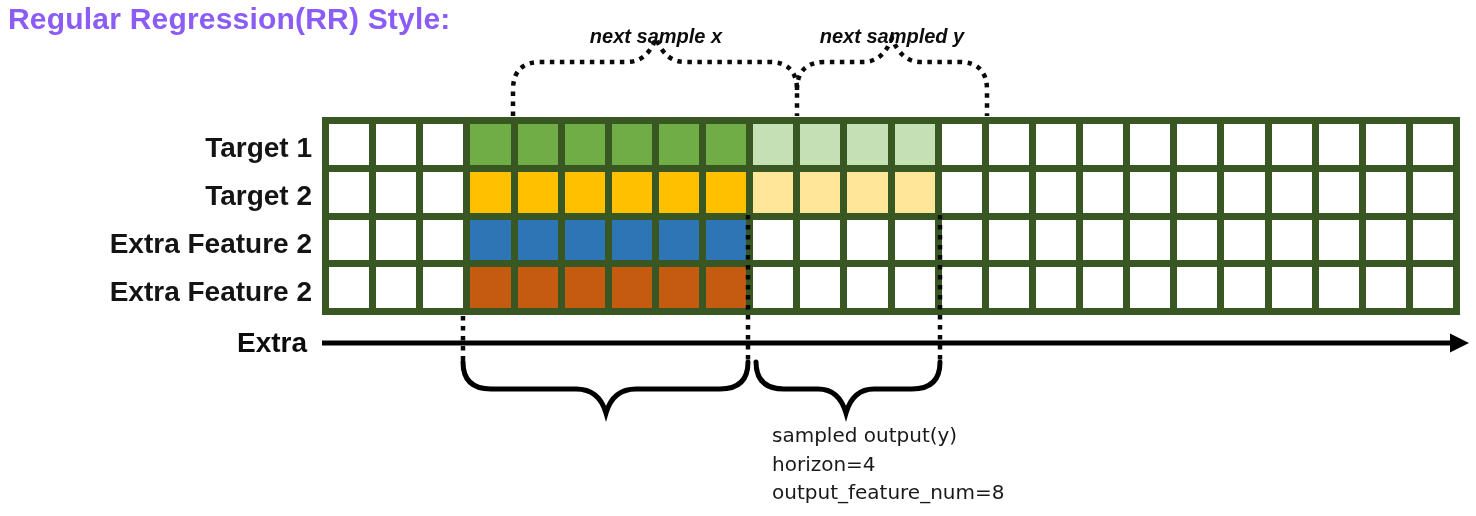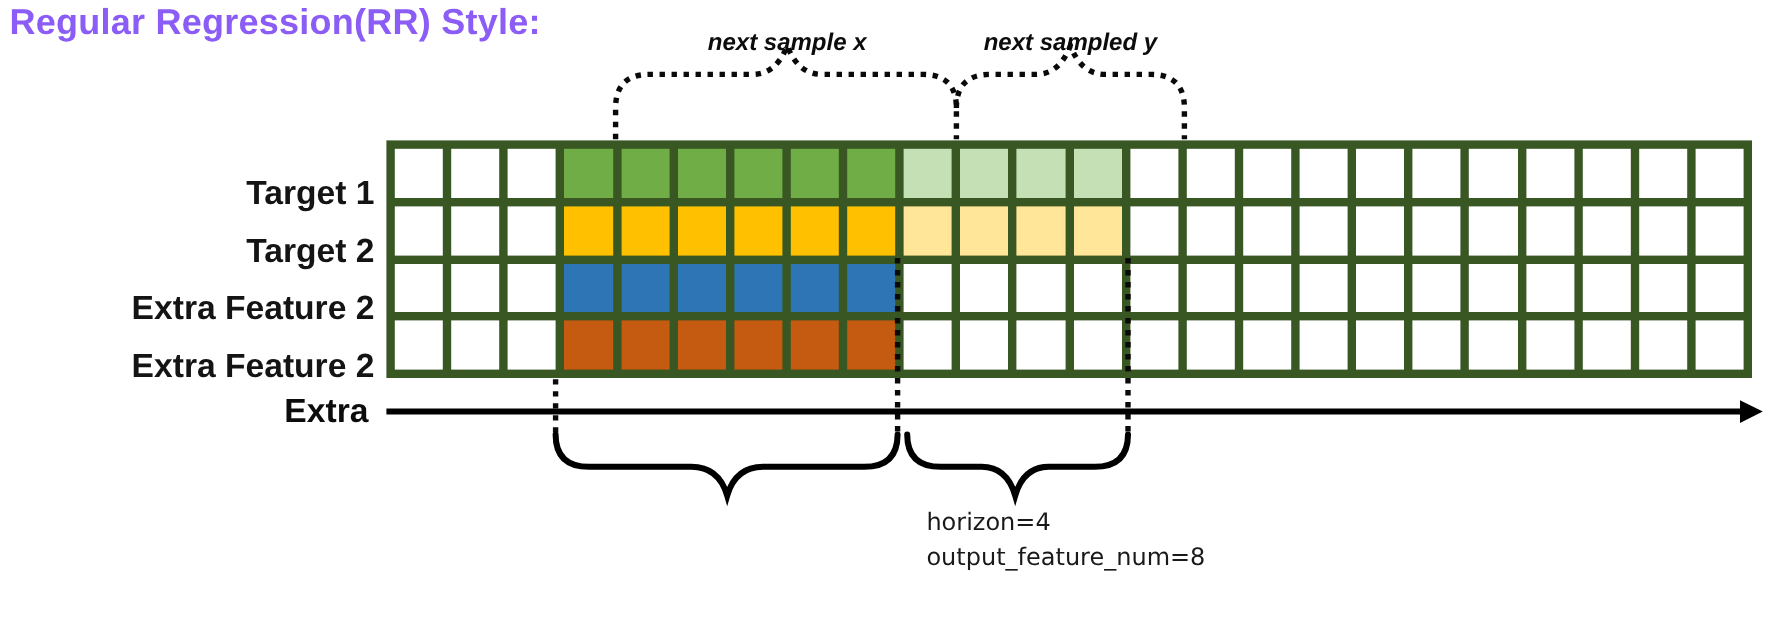--- a/index.html
+++ b/index.html
@@ -17,21 +17,21 @@
   }
   .next-label.x { left:656px; }
   .next-label.y { left:892px; }
   .grid {
     position:absolute; left:322px; top:117px; width:1138px; height:198px;
     box-sizing:border-box; padding:7px; display:grid; gap:7px;
     grid-template-columns:repeat(24,1fr); grid-template-rows:repeat(4,1fr);
   }
   .cell { width:100%; height:100%; }
   .row-labels {
-    position:absolute; left:0; top:134px; width:312px; height:198px;
+    position:absolute; left:0; top:121px; width:312px; height:198px;
     box-sizing:border-box; padding:7px 0; display:flex; flex-direction:column; gap:7px;
   }
   .row-label {
     flex:1; display:flex; align-items:center; justify-content:flex-end;
     font-size:28px; font-weight:bold; color:#141414; white-space:nowrap;
   }
   .time-label {
     position:absolute; left:0; top:327px; width:307px; text-align:right;
     font-size:28px; font-weight:bold; color:#0c0c0c;
   }
@@ -174,17 +174,18 @@
     <line x1="322" y1="343" x2="1450" y2="343" stroke="#000" stroke-width="5"></line>
     <polygon points="1450,333.5 1469,343 1450,352.5" fill="#000"></polygon>
 
     <path d="M463,362 Q463,389 491,389 L576,389 Q599,389 606,413 Q613,389 636,389 L720,389 Q748,389 748,362" fill="none" stroke="#000" stroke-width="5" stroke-linecap="round"></path>
 
     <path d="M756,362 Q756,389 784,389 L818,389 Q839,389 846,413 Q853,389 874,389 L912,389 Q940,389 940,362" fill="none" stroke="#000" stroke-width="5" stroke-linecap="round"></path>
   </svg>
 
 
   <div class="sample-block output">
+    <div>sampled output(y)</div>
     <div>horizon=4</div>
     <div>output_feature_num=8</div>
   </div>
 
 </div>
 
 </body></html>

